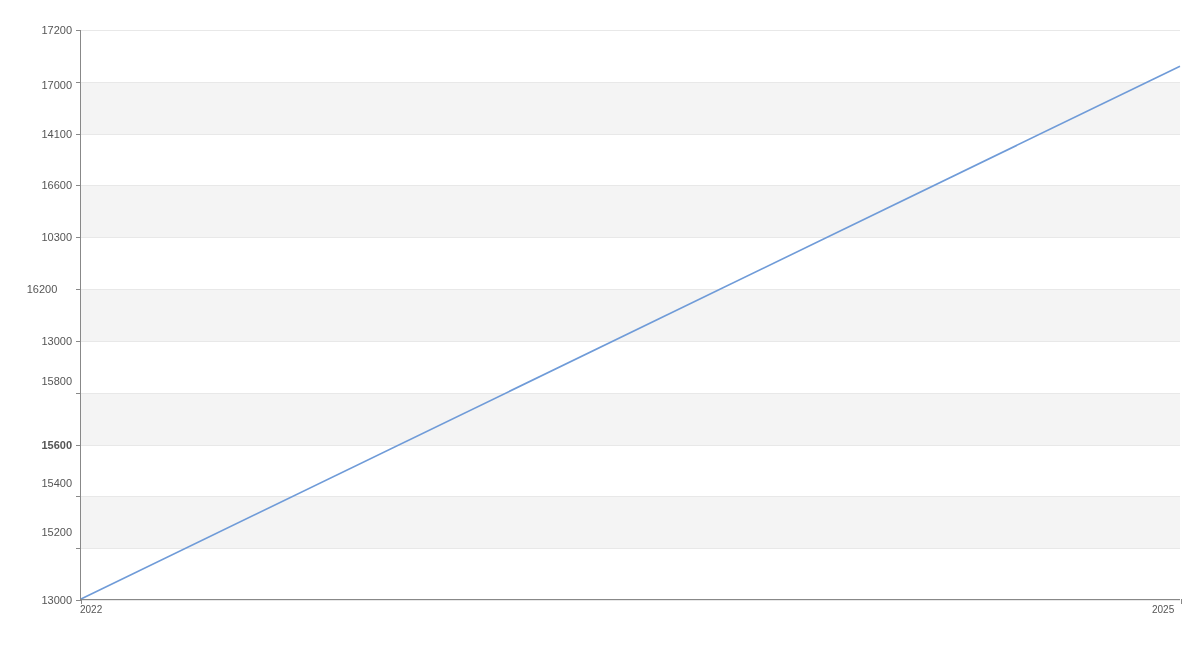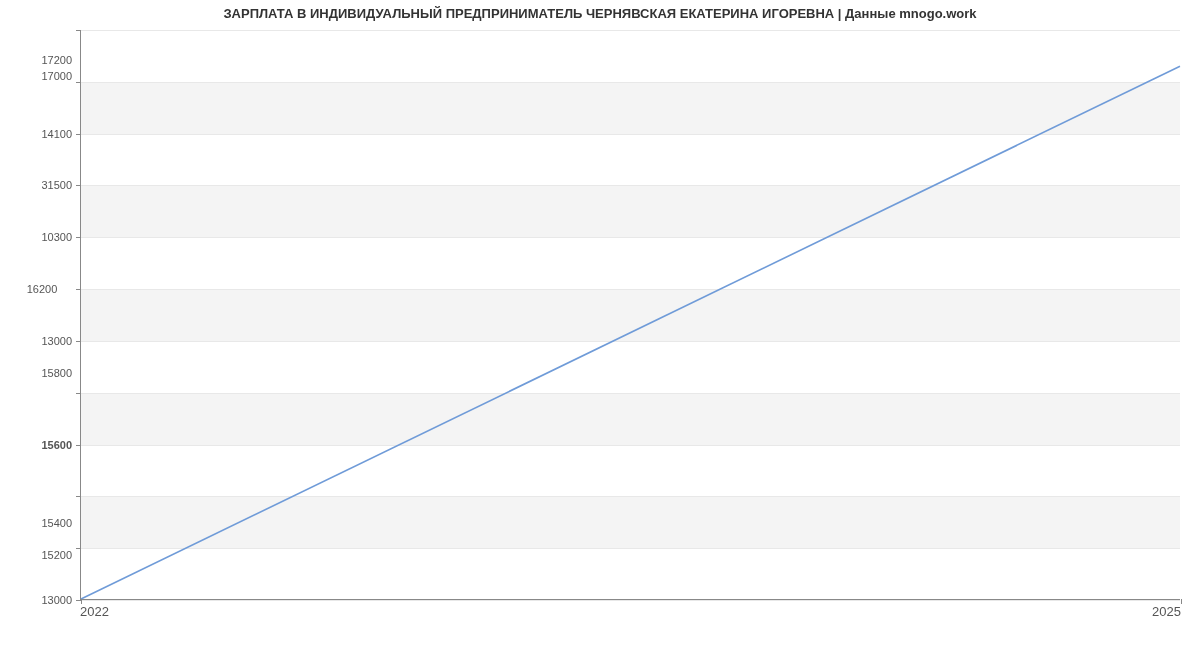--- a/index.html
+++ b/index.html
@@ -54,21 +54,21 @@
     right: 1128px;
     width: 60px;
     text-align: right;
     font-size: 11px;
     color: #555;
     transform: translateY(-50%);
   }
   .xlabel {
     position: absolute;
     top: 604px;
-    font-size: 13px;
+    font-size: 10px;
     color: #555;
   }
   .tick {
     position: absolute;
     background: #888;
   }
   .tick.y { left: -5px; width: 5px; height: 1px; }
   .tick.x { bottom: -5px; height: 5px; width: 1px; }
   svg.line {
     position: absolute;
@@ -76,21 +76,20 @@
     top: 0;
     width: 100%;
     height: 100%;
     overflow: visible;
   }
 </style>
 </head>
 <body>
 
 <div class="chart-wrap">
-  <div class="title">ЗАРПЛАТА В ИНДИВИДУАЛЬНЫЙ ПРЕДПРИНИМАТЕЛЬ ЧЕРНЯВСКАЯ ЕКАТЕРИНА ИГОРЕВНА | Данные mnogo.work</div>
   <div class="plot" id="plot">
     <div class="band" style="top: 466.364px; height: 51.8182px;"></div>
       <div class="band" style="top: 362.727px; height: 51.8182px;"></div>
       <div class="band" style="top: 259.091px; height: 51.8182px;"></div>
       <div class="band" style="top: 155.455px; height: 51.8182px;"></div>
       <div class="band" style="top: 51.8182px; height: 51.8182px;"></div>
       <div class="grid" style="top: 570px;"></div>
       <div class="grid" style="top: 518.182px;"></div>
       <div class="grid" style="top: 466.364px;"></div>
       <div class="grid" style="top: 414.545px;"></div>
@@ -114,26 +113,26 @@
       <div class="tick y" style="top: 259.091px;"></div>
       <div class="tick y" style="top: 207.273px;"></div>
       <div class="tick y" style="top: 155.455px;"></div>
       <div class="tick y" style="top: 103.636px;"></div>
       <div class="tick y" style="top: 51.8182px;"></div>
       <div class="tick y" style="top: 0px;"></div>
       <div class="tick x" style="left: 0px;"></div>
       <div class="tick x" style="left: 1100px;"></div>
     </div>
 <div class="ylabel" style="top: 600px;">13000</div>
-    <div class="ylabel" style="top: 555px;">15200</div>
-    <div class="ylabel" style="top: 523px;">15400</div>
+    <div class="ylabel" style="top: 532px;">15200</div>
+    <div class="ylabel" style="top: 483px;">15400</div>
     <div class="ylabel" style="top: 444.545px; font-weight: bold;">15600</div>
-    <div class="ylabel" style="top: 373px;">15800</div>
+    <div class="ylabel" style="top: 381px;">15800</div>
     <div class="ylabel" style="top: 340.909px;">13000</div>
     <div class="ylabel" style="top: 289.091px; text-align: center;">16200</div>
     <div class="ylabel" style="top: 237.273px;">10300</div>
-    <div class="ylabel" style="top: 185.455px;">31500</div>
+    <div class="ylabel" style="top: 185.455px;">16600</div>
     <div class="ylabel" style="top: 133.636px;">14100</div>
-    <div class="ylabel" style="top: 76px;">17000</div>
-    <div class="ylabel" style="top: 30px; margin-top: 30px;">17200</div>
+    <div class="ylabel" style="top: 85px;">17000</div>
+    <div class="ylabel" style="top: 30px;">17200</div>
     <div class="xlabel" style="left: 80px;">2022</div>
     <div class="xlabel" style="left: 1152px;">2025</div>
   </div>
 
 </body></html>

